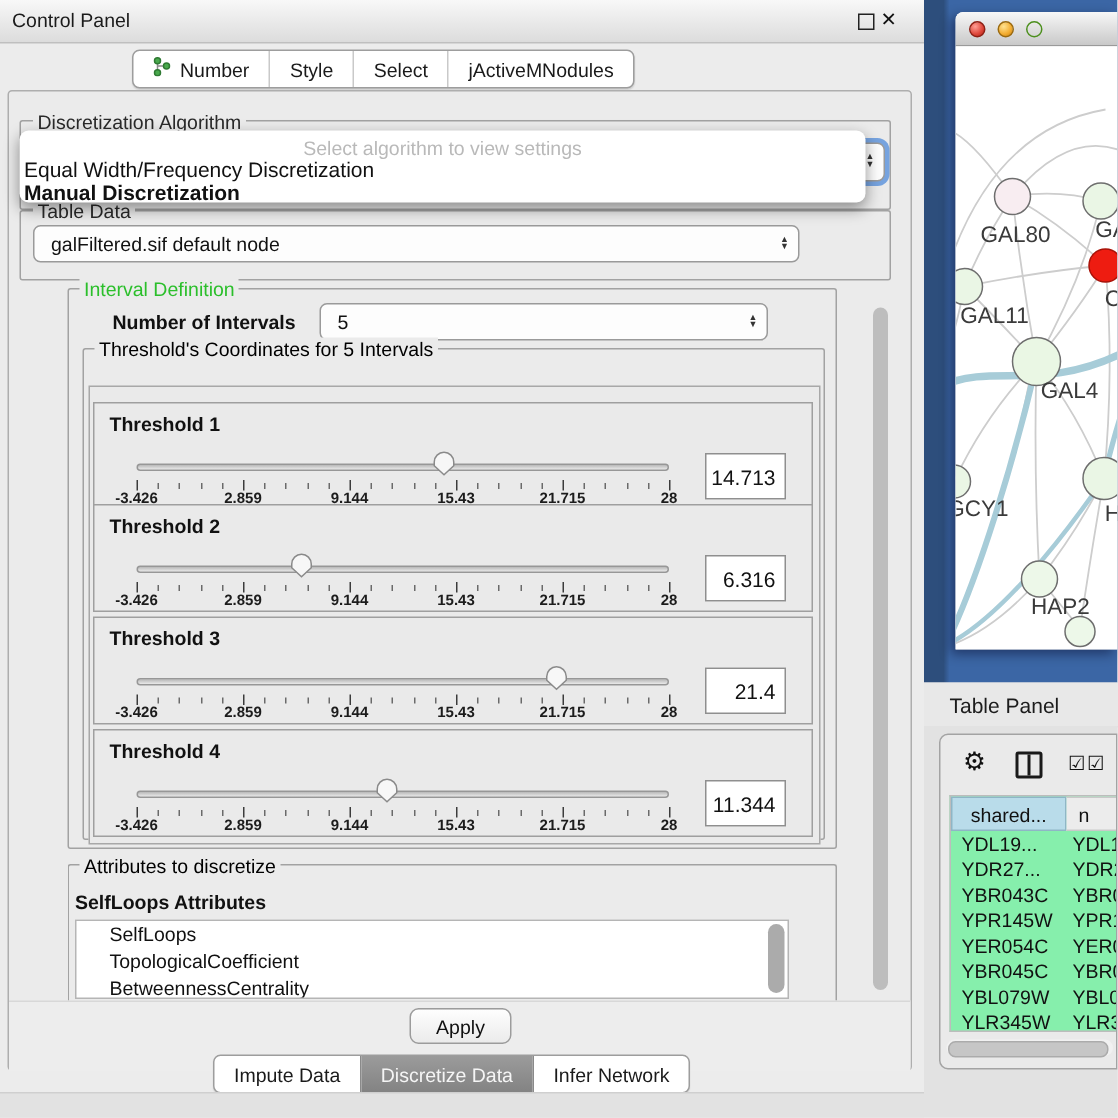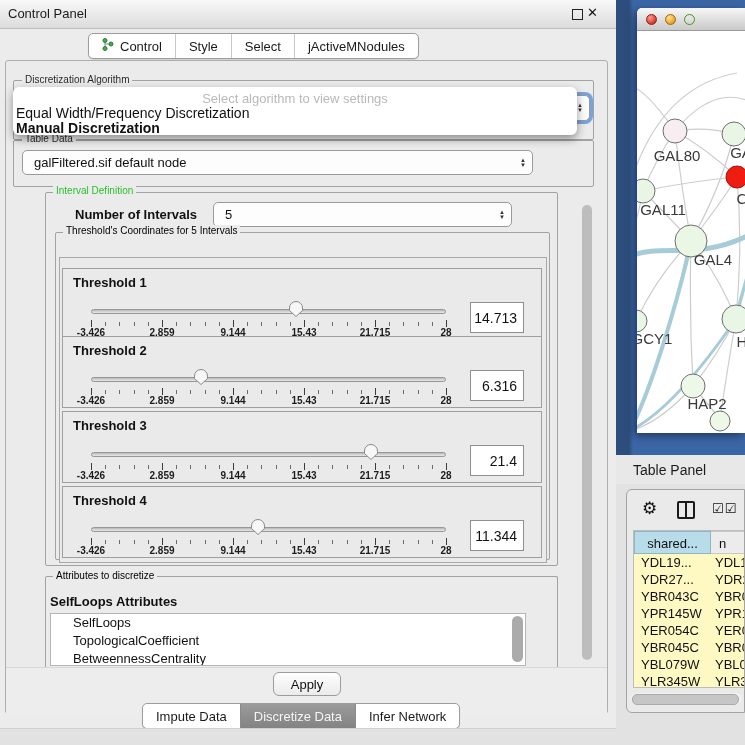--- a/index.html
+++ b/index.html
@@ -24,21 +24,21 @@
   .seg .segi:first-child{border-left:none;}
   .seg .segi.sel{background:linear-gradient(#9b9b9b,#838383);color:#f5f5f5;border-left-color:#8a8a8a;}
   .seg .segi.sel + .segi{border-left-color:#8a8a8a;}
   .net-ico{margin-right:6px;}
 
   .content{position:absolute;left:5px;top:60px;width:603px;height:654px;
     background:#ebebeb;border:1px solid #aeaeae;border-radius:3px;box-sizing:border-box;}
 
   
   .group{position:absolute;border:1px solid #a2a2a2;border-radius:2px;}
-  .gtitle{position:absolute;font-size:10px;background:#ebebeb;padding:0 3px;white-space:nowrap;}
+  .gtitle{position:absolute;font-size:13px;background:#ebebeb;padding:0 3px;white-space:nowrap;}
   .g-green{color:#2bbf2b;}
   .g-blue{color:#000000;}
   .g-dark{color:#2a2a2a;}
 
   
   .combo{position:absolute;background:#fdfdfd;border:1px solid #9a9a9a;border-radius:5px;
     box-sizing:border-box;font-size:13px;color:#111;display:flex;align-items:center;}
   .combo .cval{padding-left:11px;flex:1;white-space:nowrap;overflow:hidden;}
   .stepper{display:flex;flex-direction:column;align-items:center;justify-content:center;
     width:18px;font-size:6px;line-height:5px;color:#333;}
@@ -96,21 +96,21 @@
   .tp-bar{position:absolute;left:616px;top:455px;width:129px;height:29px;background:#e8e8e8;border-bottom:1px solid #c6c6c6;}
   .tp-title{position:absolute;left:17px;top:7px;font-size:14px;color:#1c1c1c;}
   .right-bottom{position:absolute;left:616px;top:484px;width:129px;height:261px;background:#e2e2e2;}
   .tp-box{position:absolute;left:626px;top:489px;width:119px;height:224px;background:#eaeaea;
     border:1px solid #a3a3a3;border-radius:6px 0 0 6px;box-sizing:border-box;overflow:hidden;}
   .tp-tools{position:absolute;left:0;top:6px;width:119px;height:28px;}
   .gear{position:absolute;left:15px;top:2px;font-size:17px;color:#111;}
   .spliticon{position:absolute;left:50px;top:5px;width:14px;height:14px;border:2px solid #1a1a1a;border-radius:2px;}
   .spliticon i{position:absolute;left:6px;top:0;width:2px;height:14px;background:#1a1a1a;display:block;}
   .checks{position:absolute;left:85px;top:5px;font-size:13px;color:#111;letter-spacing:1px;white-space:nowrap;}
-  .tp-table{position:absolute;left:6px;top:40px;width:113px;height:158px;background:#fef9c3;overflow:hidden;
+  .tp-table{position:absolute;left:6px;top:40px;width:113px;height:158px;background:#86efac;overflow:hidden;
      border:1px solid #bcbcbc;border-right:none;box-sizing:border-box;font-size:13px;color:#111;}
   .tp-head{display:flex;height:23px;line-height:23px;}
   .th1{width:77px;background:#b9dcea;border:1px solid #8fb6c6;box-sizing:border-box;text-align:center;overflow:hidden;white-space:nowrap;}
   .th2{flex:1;background:#ececec;border-top:1px solid #c9c9c9;border-bottom:1px solid #c9c9c9;padding-left:8px;overflow:hidden;white-space:nowrap;}
   .tp-row{display:flex;height:17px;line-height:17px;white-space:nowrap;}
   .td1{width:77px;padding-left:7px;box-sizing:border-box;overflow:hidden;}
   .td2{flex:1;padding-left:4px;overflow:hidden;}
   .hsb{position:absolute;left:4px;top:203px;width:111px;height:11px;background:#f1f1f1;border-radius:6px;}
   .hsb i{position:absolute;left:1px;top:1px;width:105px;height:9px;border-radius:5px;background:#c6c6c6;border:1px solid #ababab;display:block;}
 
@@ -135,21 +135,21 @@
       <div class="segi">
         <span class="net-ico">
           <svg width="12" height="13" viewBox="0 0 12 13">
             <line x1="3" y1="3" x2="3" y2="10" stroke="#8a8a8a" stroke-width="1"></line>
             <line x1="3" y1="6" x2="8" y2="6" stroke="#8a8a8a" stroke-width="1"></line>
             <circle cx="3" cy="2.5" r="2" fill="#49a94d" stroke="#2f7a33"></circle>
             <circle cx="3" cy="10.5" r="2" fill="#49a94d" stroke="#2f7a33"></circle>
             <circle cx="9" cy="6" r="2" fill="#49a94d" stroke="#2f7a33"></circle>
           </svg>
         </span>
-        <span>Control</span>
+        <span>Number</span>
       </div>
       <div class="segi">
         <span>Style</span>
       </div>
       <div class="segi">
         <span>Select</span>
       </div>
       <div class="segi">
         <span>jActiveMNodules</span>
       </div>

